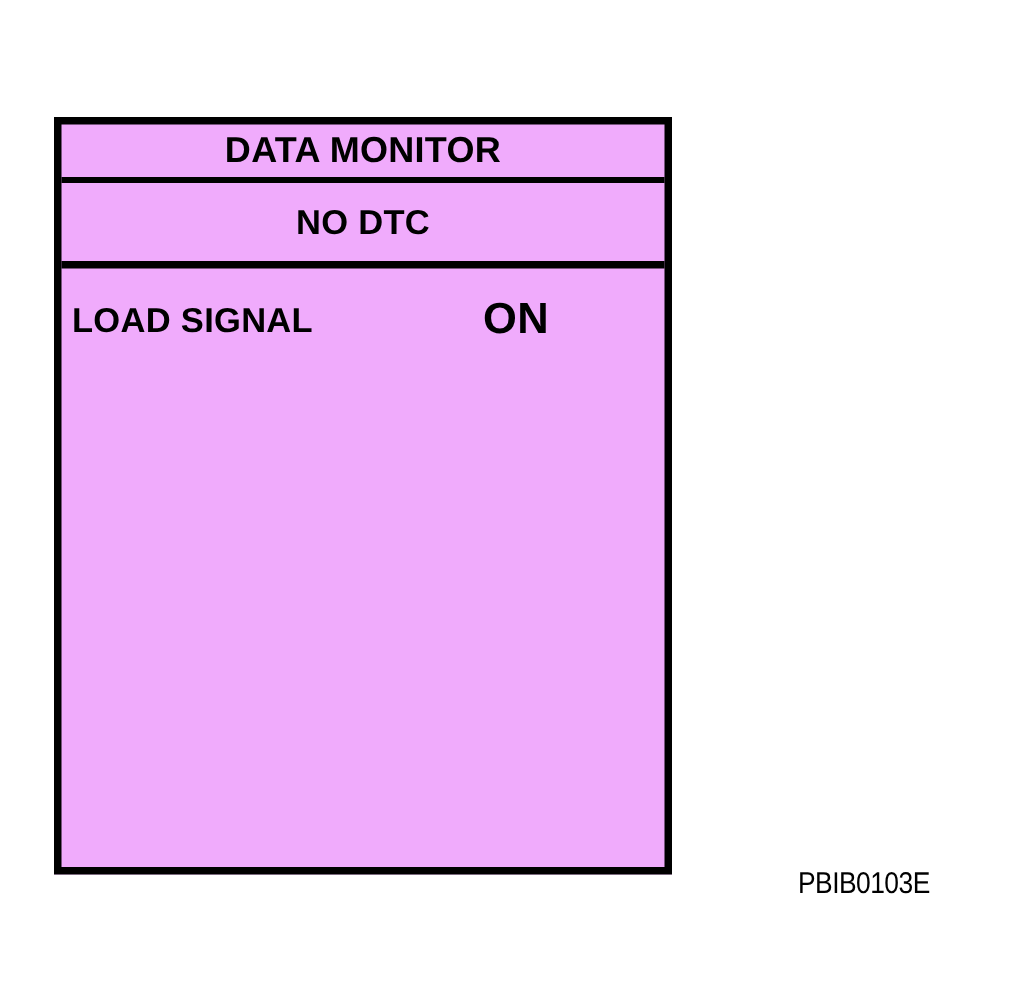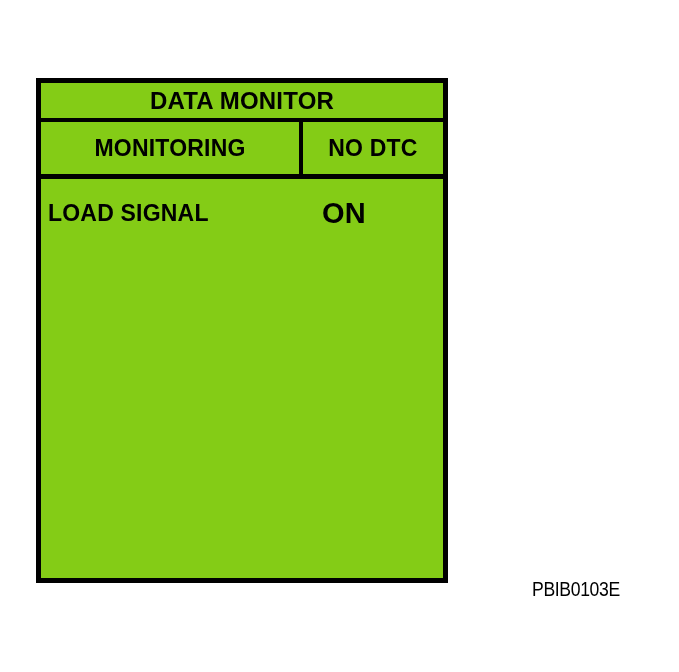--- a/index.html
+++ b/index.html
@@ -17,21 +17,21 @@
 
   
   #monitor-panel {
     position: absolute;
     left: 36px;
     top: 78px;
     width: 412px;   
     height: 505px;  
     box-sizing: border-box;
     border: 5px solid #000000;
-    background: #84cc16;
+    background: #f0abfc;
   }
 
   
   #panel-title-row {
     position: absolute;
     left: 0;
     top: 0;
     right: 0;
     height: 39px;               
     box-sizing: border-box;
@@ -140,23 +140,20 @@
 </head>
 <body>
 
 <div id="monitor-panel">
 
   <div id="panel-title-row">
     <span class="cell-text">DATA MONITOR</span>
   </div>
 
   <div id="panel-status-row">
-    <div id="status-mode-cell">
-      <span class="cell-text">MONITORING</span>
-    </div>
     <div id="status-dtc-cell">
       <span class="cell-text">NO DTC</span>
     </div>
   </div>
 
   <div id="panel-body">
     <div class="param-row">
       <span class="param-name">LOAD SIGNAL</span>
       <span class="param-value">ON</span>
     </div>

